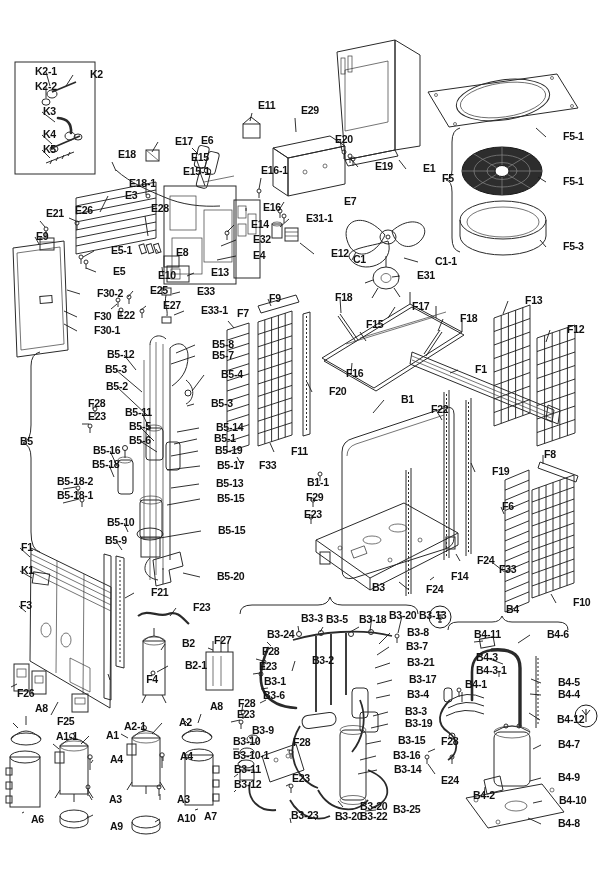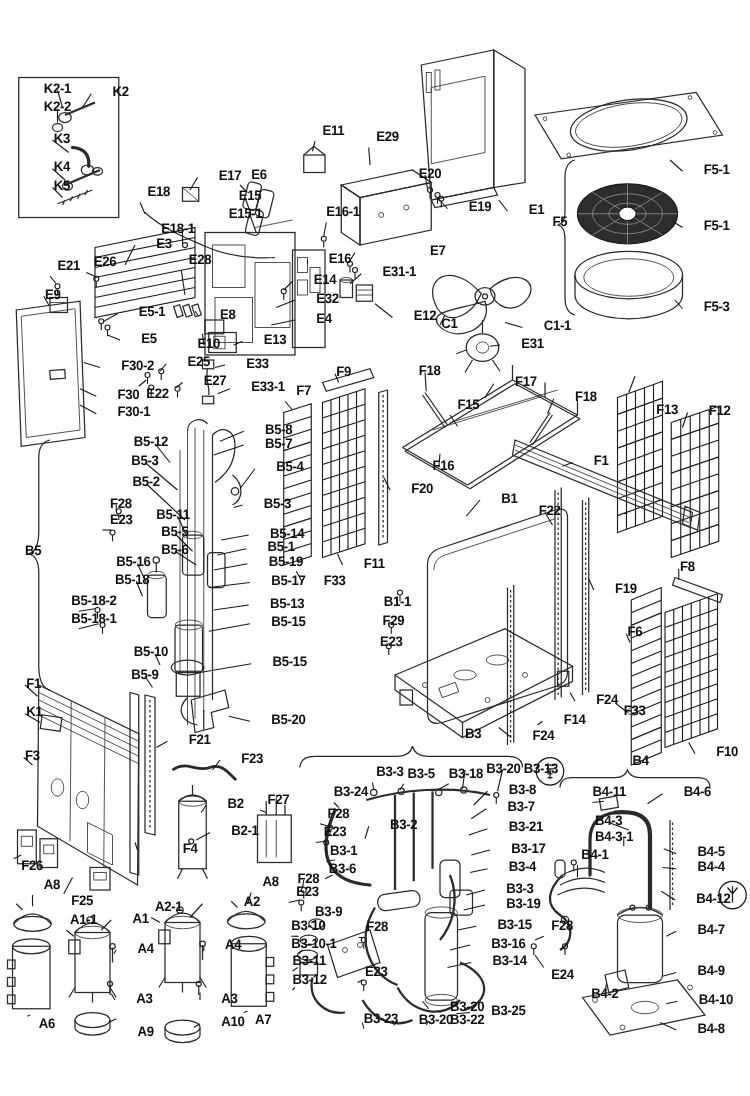--- a/index.html
+++ b/index.html
@@ -764,21 +764,21 @@
       <div class="lbl" style="left: 276px; top: 445px;">F11</div>
       <div class="lbl" style="left: 314px; top: 385px;">F20</div>
       <div class="lbl" style="left: 320px; top: 291px;">F18</div>
       <div class="lbl" style="left: 397px; top: 300px;">F17</div>
       <div class="lbl" style="left: 351px; top: 318px;">F15</div>
       <div class="lbl" style="left: 445px; top: 312px;">F18</div>
       <div class="lbl" style="left: 331px; top: 367px;">F16</div>
       <div class="lbl" style="left: 386px; top: 393px;">B1</div>
       <div class="lbl" style="left: 416px; top: 403px;">F22</div>
       <div class="lbl" style="left: 460px; top: 363px;">F1</div>
-      <div class="lbl" style="left: 510px; top: 294px; margin-top: 28px;">F13</div>
+      <div class="lbl" style="left: 510px; top: 294px;">F13</div>
       <div class="lbl" style="left: 552px; top: 323px;">F12</div>
       <div class="lbl" style="left: 477px; top: 465px;">F19</div>
       <div class="lbl" style="left: 529px; top: 448px;">F8</div>
       <div class="lbl" style="left: 487px; top: 500px;">F6</div>
       <div class="lbl" style="left: 558px; top: 596px;">F10</div>
       <div class="lbl" style="left: 484px; top: 563px;">F33</div>
       <div class="lbl" style="left: 462px; top: 554px;">F24</div>
       <div class="lbl" style="left: 436px; top: 570px;">F14</div>
       <div class="lbl" style="left: 411px; top: 583px;">F24</div>
       <div class="lbl" style="left: 291px; top: 491px;">F29</div>
@@ -788,21 +788,21 @@
       <div class="lbl" style="left: 491px; top: 603px;">B4</div>
       <div class="lbl" style="left: 6px; top: 541px;">F1</div>
       <div class="lbl" style="left: 6px; top: 564px;">K1</div>
       <div class="lbl" style="left: 5px; top: 599px;">F3</div>
       <div class="lbl" style="left: 2px; top: 687px;">F26</div>
       <div class="lbl" style="left: 20px; top: 702px;">A8</div>
       <div class="lbl" style="left: 42px; top: 715px;">F25</div>
       <div class="lbl" style="left: 41px; top: 730px;">A1-1</div>
       <div class="lbl" style="left: 91px; top: 729px;">A1</div>
       <div class="lbl" style="left: 109px; top: 720px;">A2-1</div>
-      <div class="lbl" style="left: 164px; top: 716px; margin-left: 16px;">A2</div>
+      <div class="lbl" style="left: 164px; top: 716px;">A2</div>
       <div class="lbl" style="left: 95px; top: 753px;">A4</div>
       <div class="lbl" style="left: 165px; top: 750px;">A4</div>
       <div class="lbl" style="left: 94px; top: 793px;">A3</div>
       <div class="lbl" style="left: 162px; top: 793px;">A3</div>
       <div class="lbl" style="left: 95px; top: 808px; margin-top: 12px;">A9</div>
       <div class="lbl" style="left: 162px; top: 812px;">A10</div>
       <div class="lbl" style="left: 16px; top: 813px;">A6</div>
       <div class="lbl" style="left: 189px; top: 810px;">A7</div>
       <div class="lbl" style="left: 195px; top: 700px;">A8</div>
       <div class="lbl" style="left: 167px; top: 637px;">B2</div>

